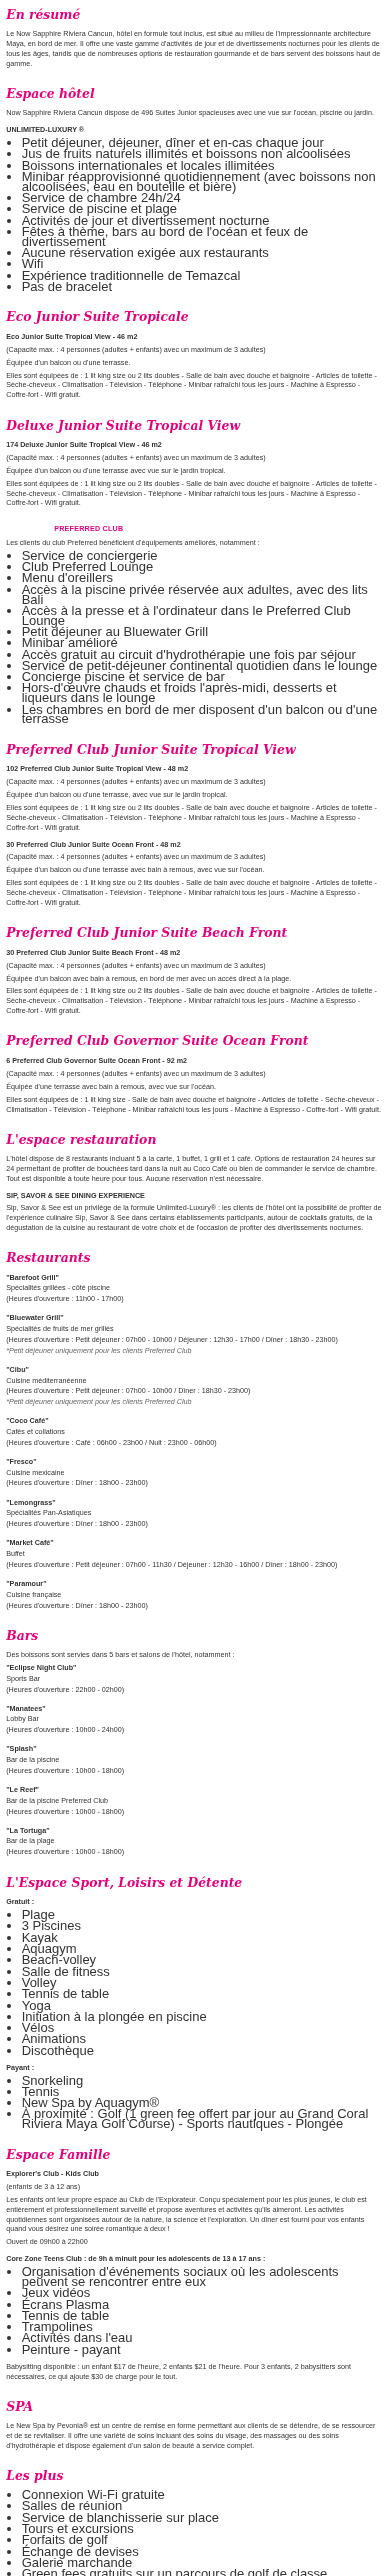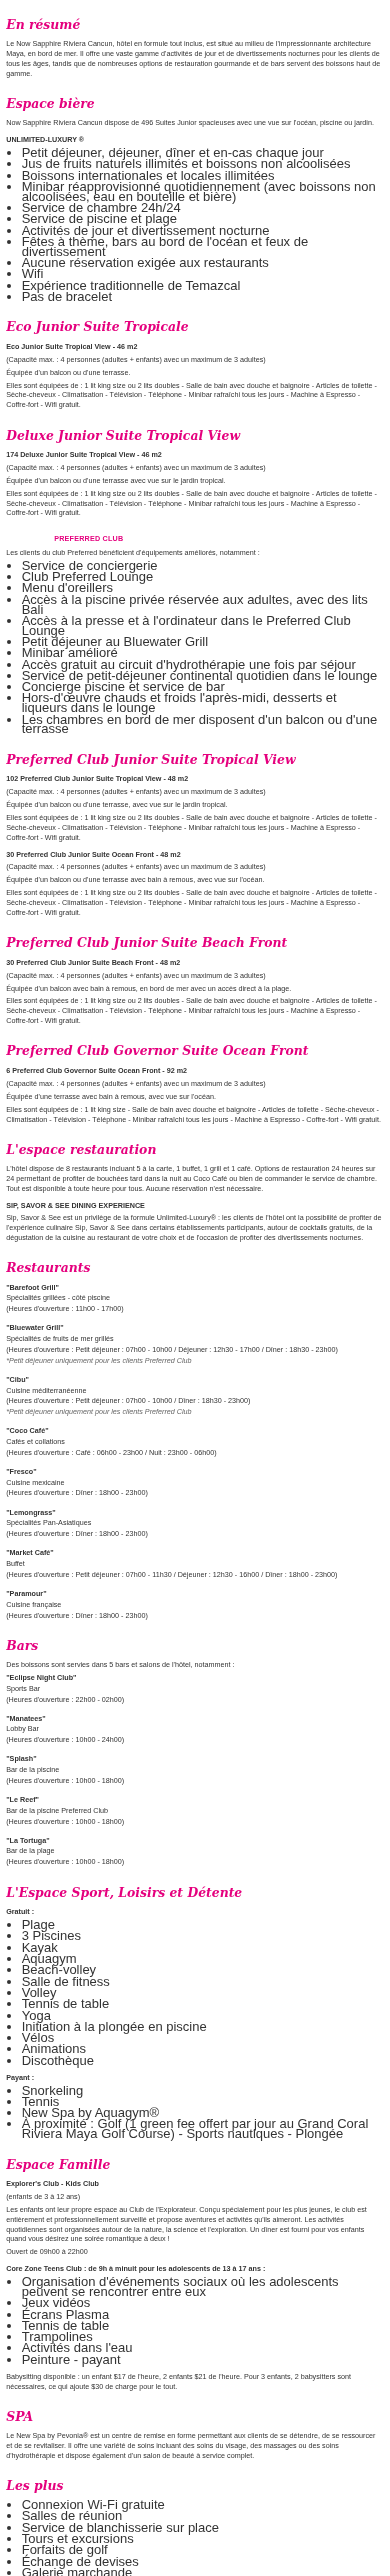--- a/index.html
+++ b/index.html
@@ -2,21 +2,21 @@
 <html lang="fr" style="--accent: #e5007e; --link: #0b5bd3; --text: #333333; --bg: #ffffff;font-size:8.2px"><head>
 <meta charset="utf-8">
 <style>
   :root { --accent:#e5007e; --link:#0b5bd3; --text:#333333; --bg:#ffffff; }
   * { box-sizing:border-box; }
   html, body { background:var(--bg); }
   body { width:391px; min-height:3245px; margin:0; font-family:"Liberation Sans","DejaVu Sans",sans-serif; color:var(--text); }
   main { padding:6.2px 8.2px 31px 6.2px; }
   h2.heading { font-family:"DejaVu Serif","Liberation Serif",serif; font-style:italic; font-weight:600;
                color:var(--accent); font-size:12.4px; line-height:1.25; margin:17.5px 0 6.7px; }
-  section:first-of-type h2.heading { margin-top:11px; }
+  section:first-of-type h2.heading { margin-top:1px; }
   h2.pink-sub { font-family:"Liberation Sans",sans-serif; color:var(--accent); font-size:7.2px; font-weight:bold;
                 letter-spacing:0.2px; margin:15.5px 0 5.2px;padding-left:48px; }
   p { margin:0 0 3.1px; font-size:7.2px; line-height:9.8px; }
   p.bold-line { font-weight:bold; margin:7.2px 0 3.1px; }
   ul.bullets { margin:3.1px 0 7.2px 15.5px; padding:0; }
   ul.bullets li { font-size:13px; line-height:9.8px; margin:0 0 1.5px; }
   .venue { margin:0 0 9.3px; }
   p.venue-name { font-weight:bold; margin:0 0 1px; }
   p.venue-desc { margin:0 0 1px; }
   p.venue-hours { margin:0 0 1px; }
@@ -24,21 +24,21 @@
 </style>
 </head>
 <body>
 
 <main>
     <section>
       <h2 class="heading">En résumé</h2>
       <p class="body-text">Le Now Sapphire Riviera Cancun, hôtel en formule tout inclus, est situé au milieu de l'impressionnante architecture Maya, en bord de mer. Il offre une vaste gamme d'activités de jour et de divertissements nocturnes pour les clients de tous les âges, tandis que de nombreuses options de restauration gourmande et de bars servent des boissons haut de gamme.</p>
     </section>
     <section>
-      <h2 class="heading">Espace bière</h2>
+      <h2 class="heading">Espace hôtel</h2>
       <p class="body-text">Now Sapphire Riviera Cancun dispose de 496 Suites Junior spacieuses avec une vue sur l'océan, piscine ou jardin.</p>
       <p class="bold-line">UNLIMITED-LUXURY ®</p>
       <ul class="bullets">
         <li>Petit déjeuner, déjeuner, dîner et en-cas chaque jour</li>
         <li>Jus de fruits naturels illimités et boissons non alcoolisées</li>
         <li>Boissons internationales et locales illimitées</li>
         <li>Minibar réapprovisionné quotidiennement (avec boissons non alcoolisées, eau en bouteille et bière)</li>
         <li>Service de chambre 24h/24</li>
         <li>Service de piscine et plage</li>
         <li>Activités de jour et divertissement nocturne</li>

